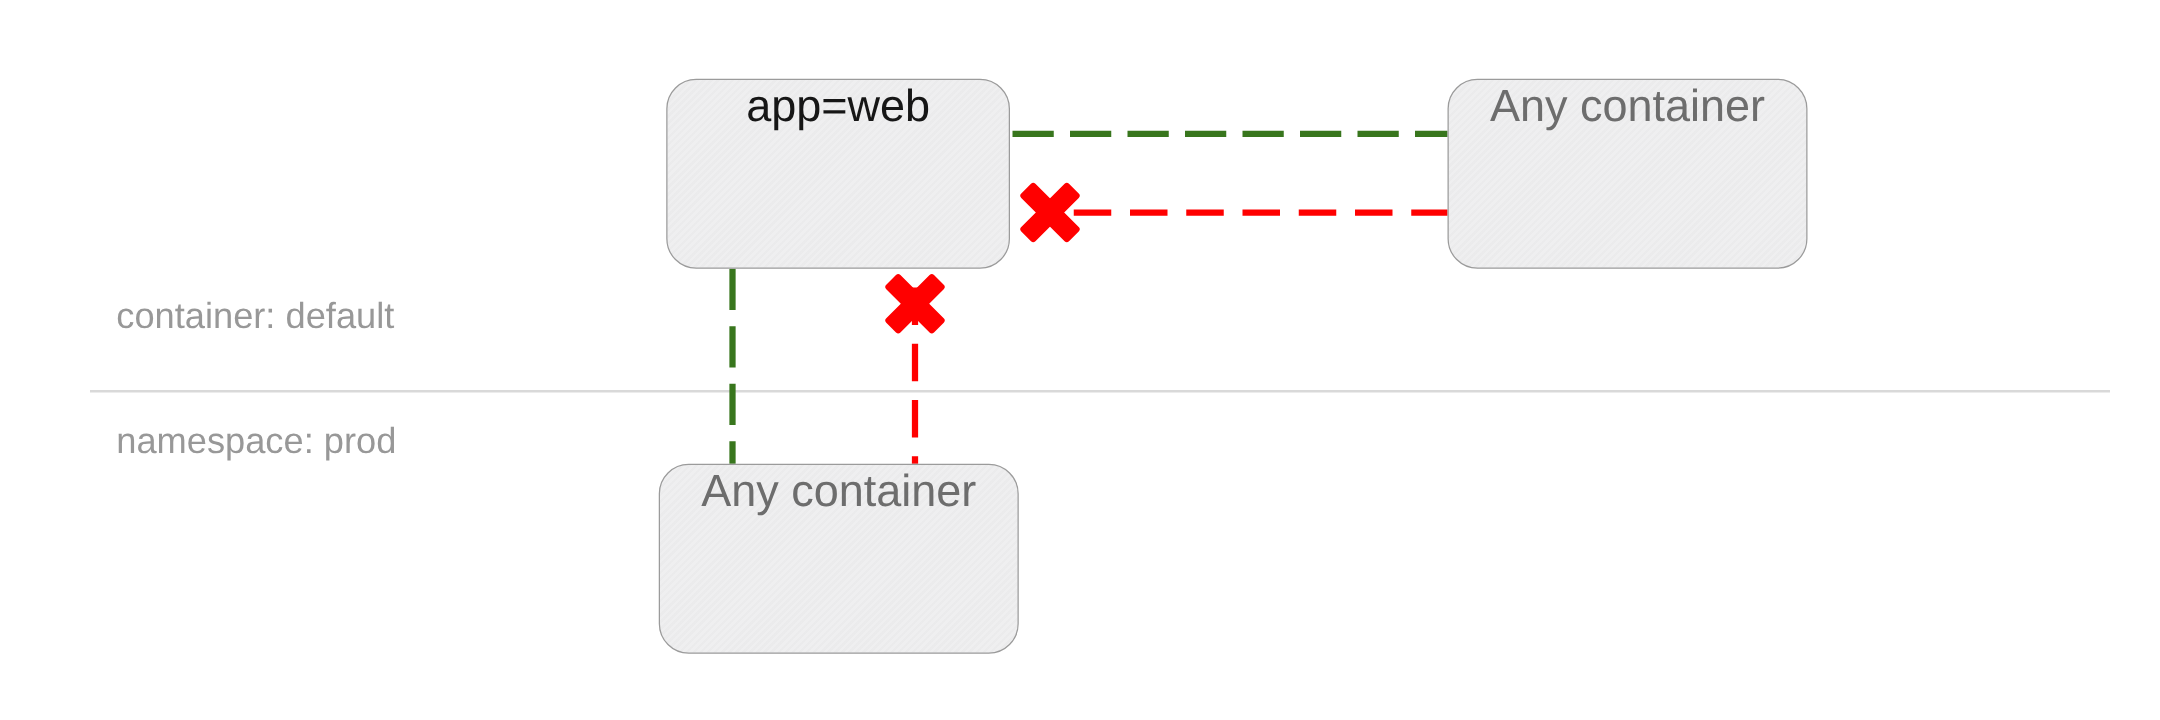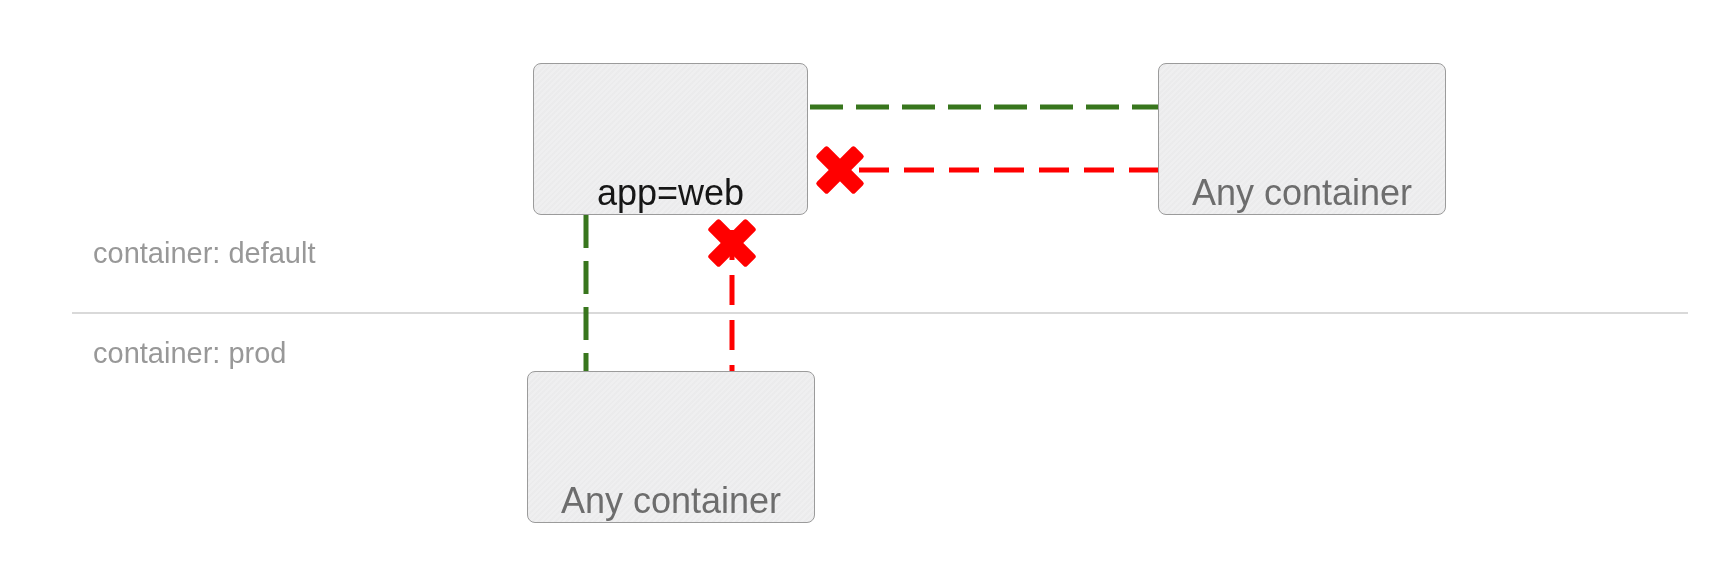--- a/index.html
+++ b/index.html
@@ -7,24 +7,24 @@
     position:relative;
     width:1728px;height:576px;
     background:#ffffff;
     overflow:hidden;
     font-family:"Liberation Sans", sans-serif;
   }
   .node{
     position:absolute;
     box-sizing:border-box;
     border:1.5px solid #9b9b9b;
-    border-radius:8px;
+    border-radius:24px;
     background-color:#efeff0;
     background-image:repeating-linear-gradient(135deg, rgba(0,0,0,0.015) 0 2px, rgba(0,0,0,0) 2px 4px);
-    display:flex;align-items:flex-end;justify-content:center;
+    display:flex;align-items:flex-start;justify-content:center;
     font-size:36px;
     color:#6d6d6d;
   }
   .node-app-web{left:533px;top:63px;width:275px;height:152px;color:#161616;}
   .node-any-default{left:1158px;top:63px;width:288px;height:152px;}
   .node-any-prod{left:527px;top:371px;width:288px;height:152px;}
   .ns-label{
     position:absolute;
     left:93px;
     font-size:29px;
@@ -66,21 +66,21 @@
       <rect x="-27" y="-8" width="54" height="16" rx="2.5" transform="rotate(-45)" fill="#ff0000"></rect>
     </g>
 
     <g transform="translate(732,243)">
       <rect x="-27" y="-8" width="54" height="16" rx="2.5" transform="rotate(45)" fill="#ff0000"></rect>
       <rect x="-27" y="-8" width="54" height="16" rx="2.5" transform="rotate(-45)" fill="#ff0000"></rect>
     </g>
   </svg>
 
   <div class="ns-label ns-default">container: default</div>
-  <div class="ns-label ns-prod">container: prod</div>
+  <div class="ns-label ns-prod">namespace: prod</div>
 
   <div class="node node-app-web">
     <span>app=web</span>
   </div>
 
   <div class="node node-any-default">
     <span>Any container</span>
   </div>
 
   <div class="node node-any-prod">

